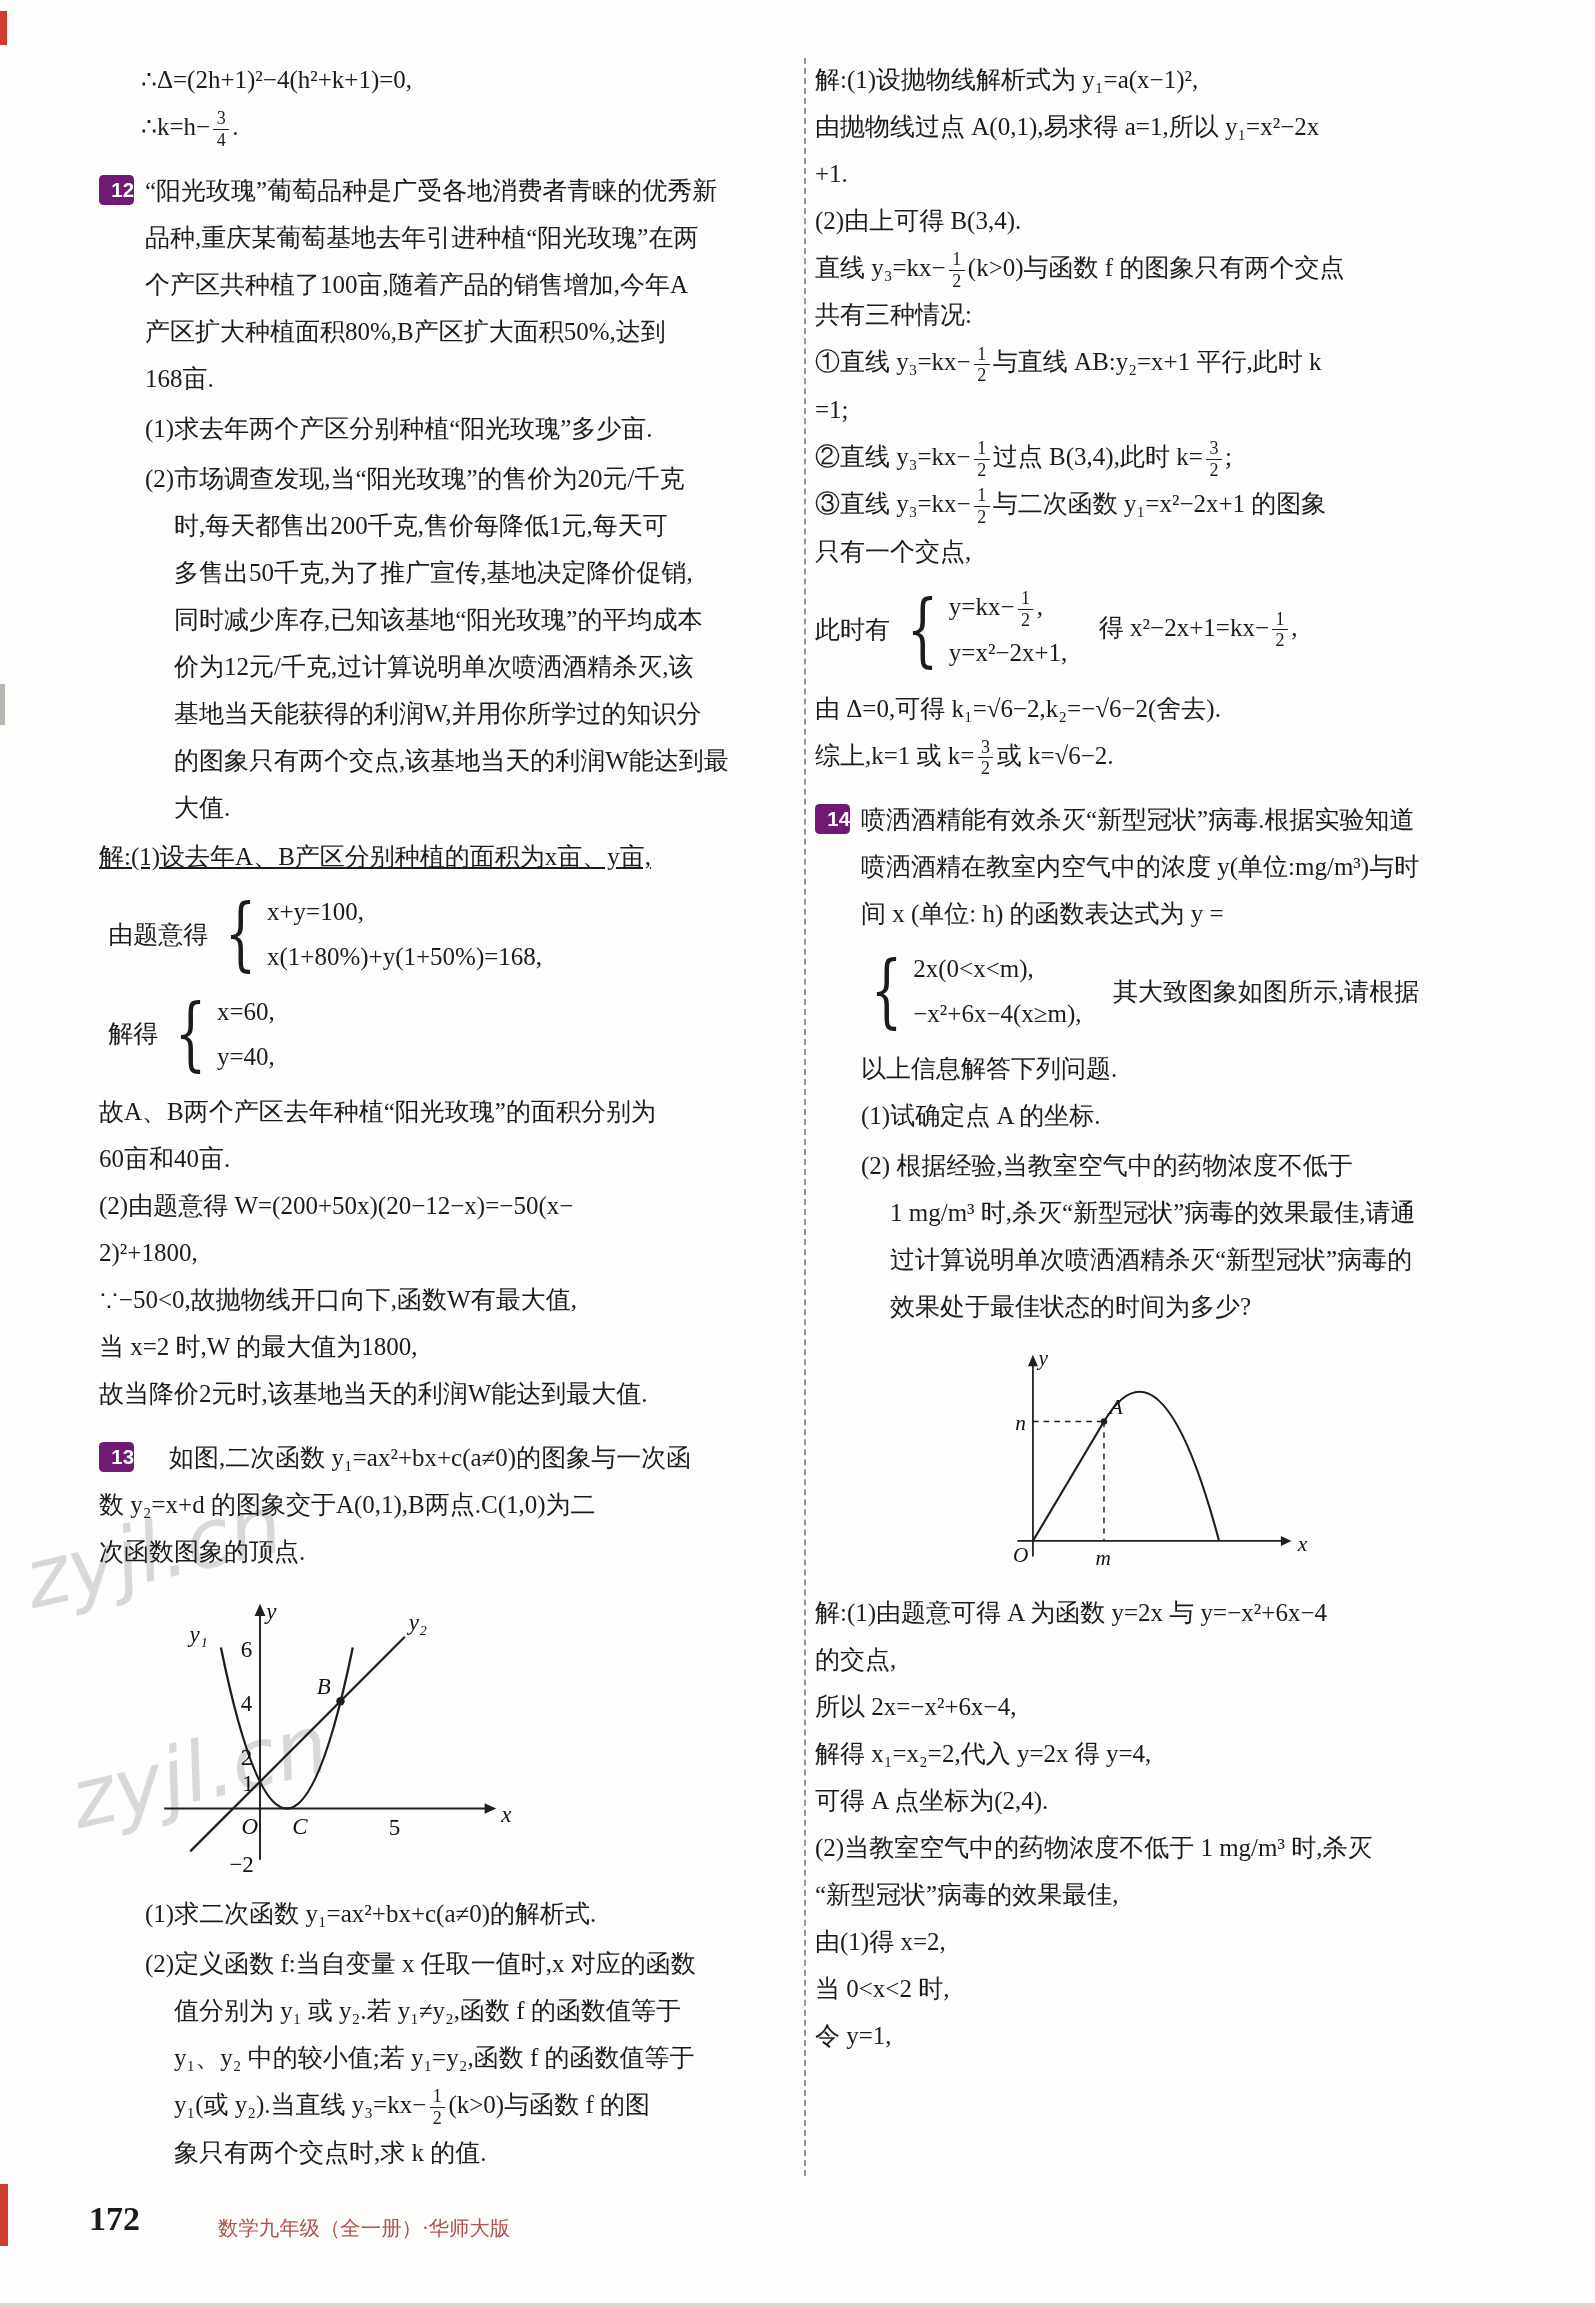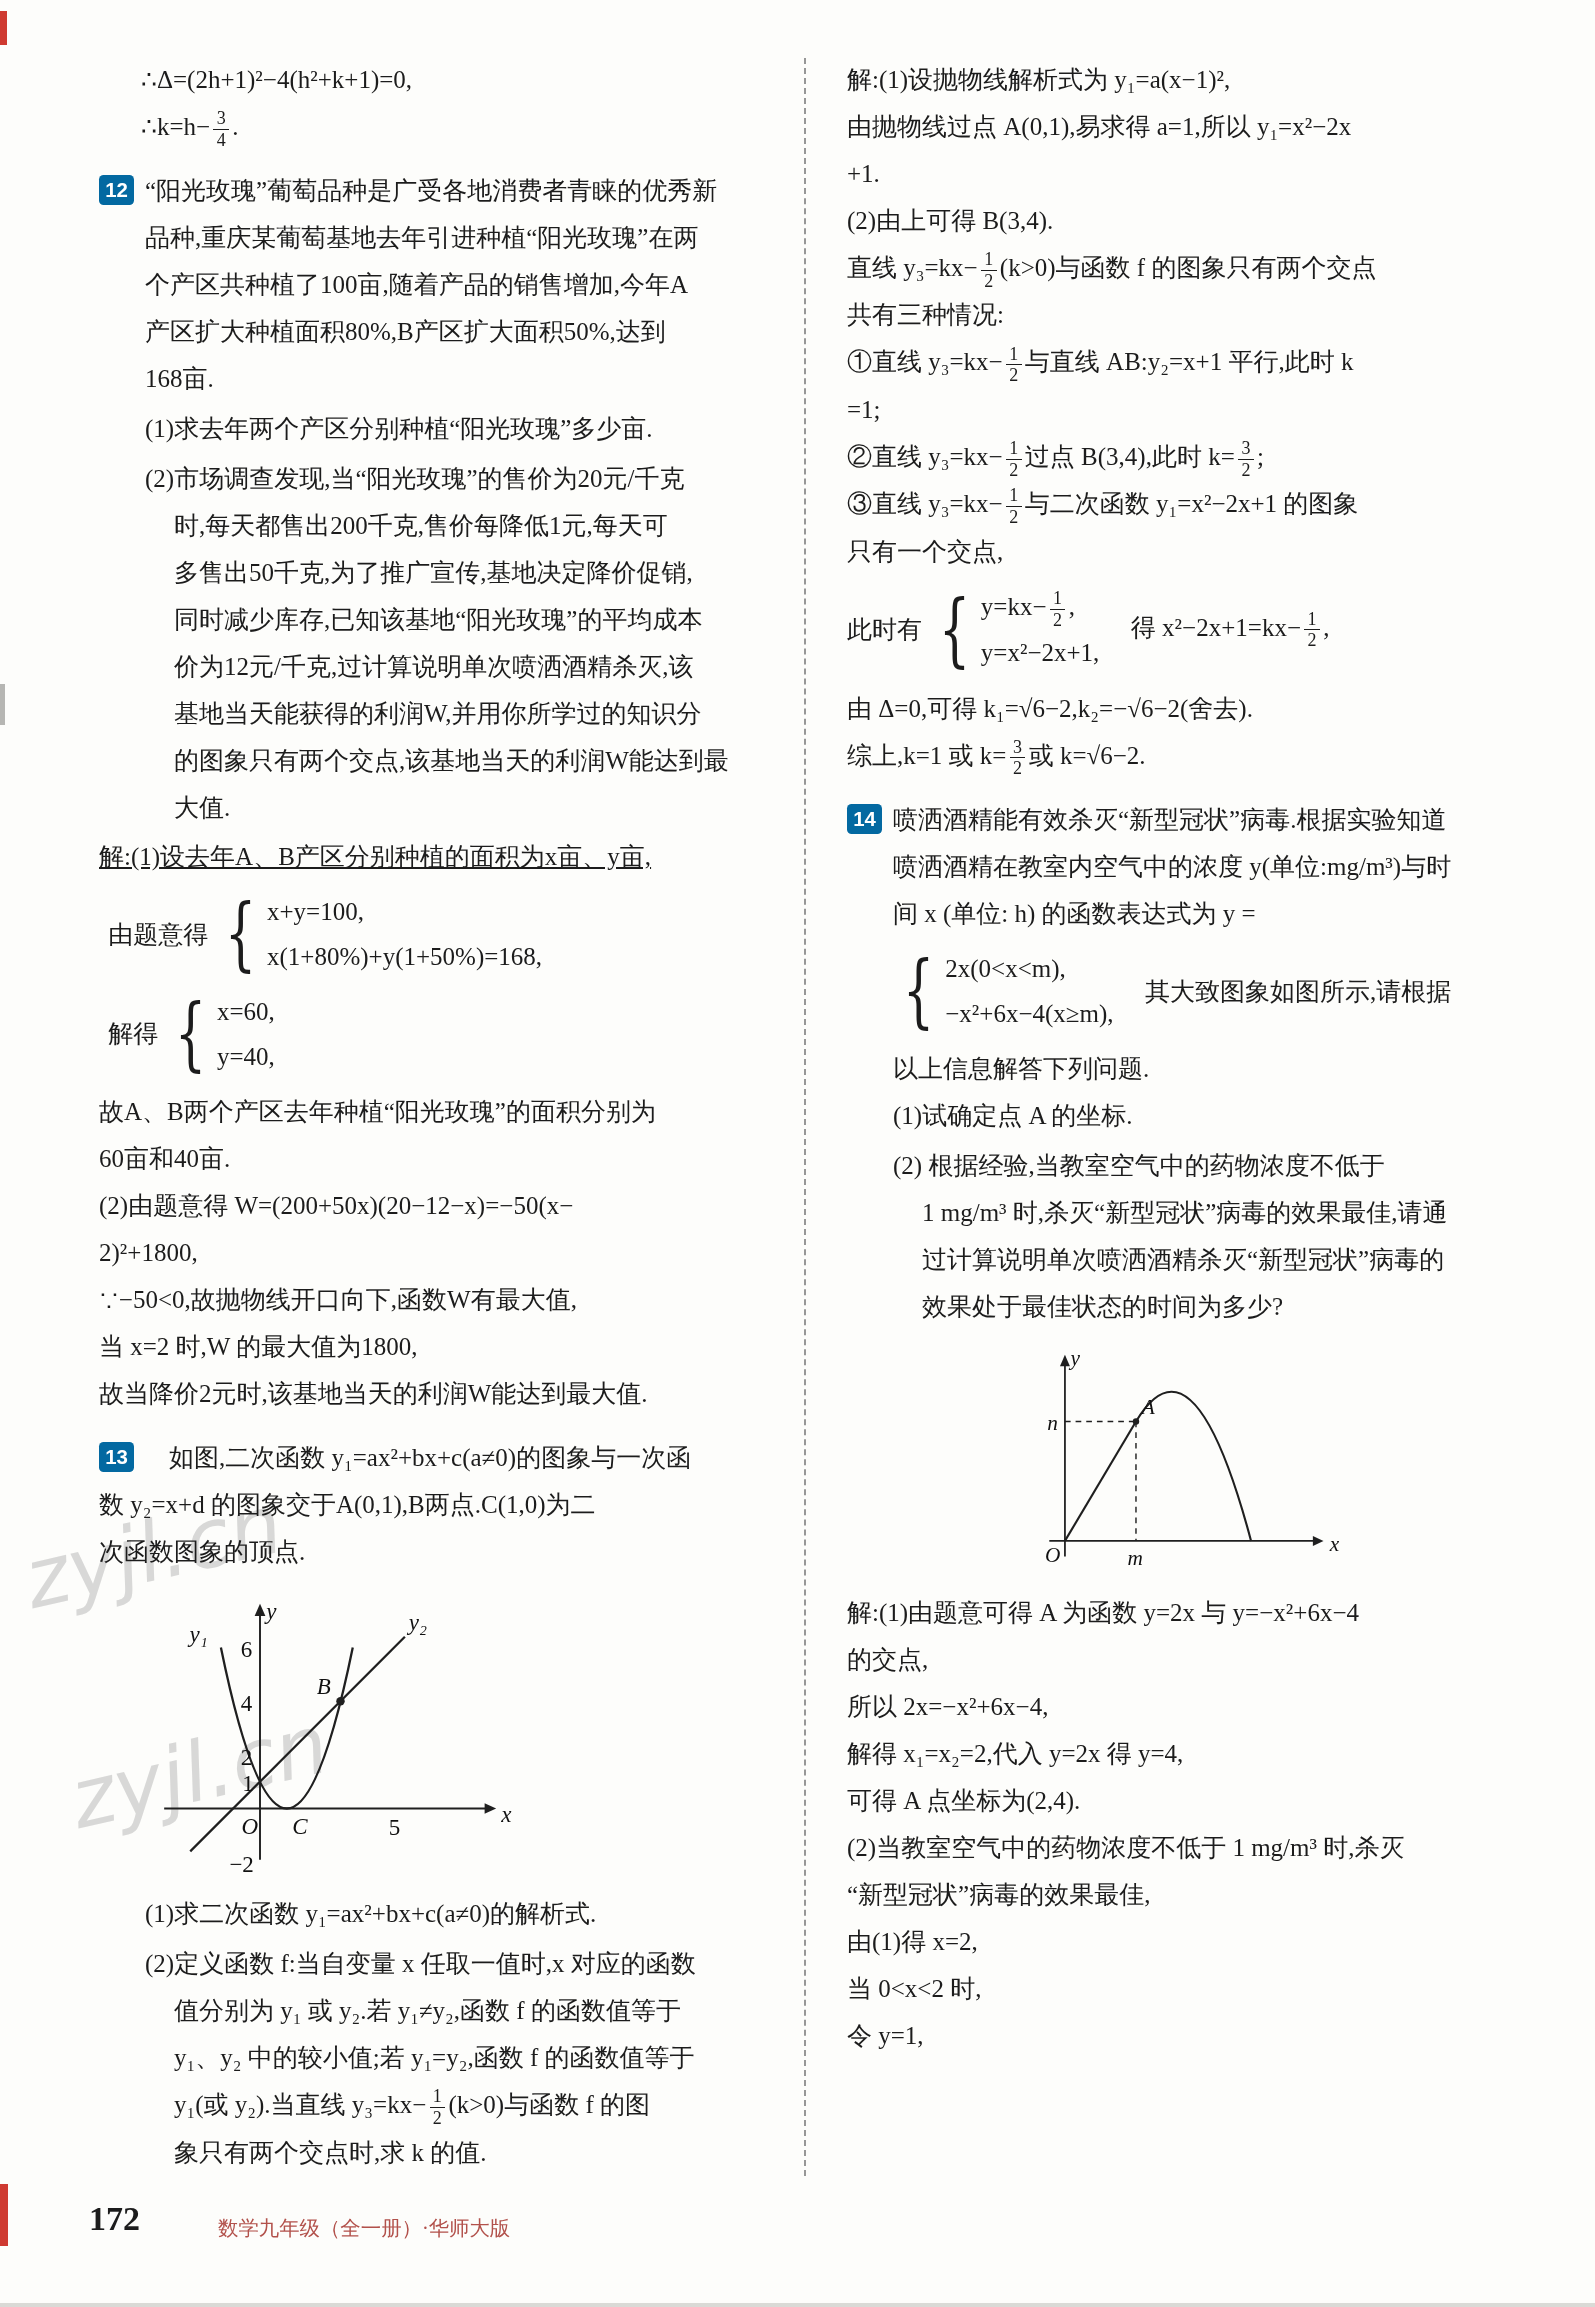--- a/index.html
+++ b/index.html
@@ -7,35 +7,35 @@
   body {
     width:1595px; height:2307px; position:relative;
     font-family:"Liberation Serif","DejaVu Serif",serif;
     color:#1c1c1c; font-size:25px; overflow:hidden;
   }
   .page { position:absolute; inset:0; background:#fdfdfb; overflow:hidden; }
 
   
   .col { position:absolute; top:56px; }
   .col-left  { left:99px;  width:690px; }
-  .col-right { left:847px; width:696px; }
+  .col-right { left:815px; width:696px; }
   .divider {
     position:absolute; left:804px; top:58px; height:2118px;
     border-left:2px dashed #979797;
   }
 
   
   .tline { line-height:47px; min-height:47px; white-space:nowrap; }
   .block { margin-bottom:2.6px; }
   .problem { position:relative; margin-top:17px; }
   .badge {
     position:absolute; left:0; top:7.9px; width:35px; height:30px;
-    background:#0369a1; color:#ffffff; border-radius:4.6px;
+    background:#701a75; color:#ffffff; border-radius:4.6px;
     font-family:"Liberation Sans","DejaVu Sans",sans-serif;
-    font-weight:bold; font-size:20.4px; line-height:30px; text-align:center;
+    font-weight:bold; font-size:20.4px; line-height:30px; text-align:right;
   }
 
   
   .frac {
     display:inline-flex; flex-direction:column; align-items:center;
     vertical-align:middle; font-size:0.72em; line-height:1.15; margin:0 3.3px;
   }
   .fnum { border-bottom:1.6px solid #1c1c1c; padding:0 3.3px; }
   .fden { padding:0 3.3px; }
 

